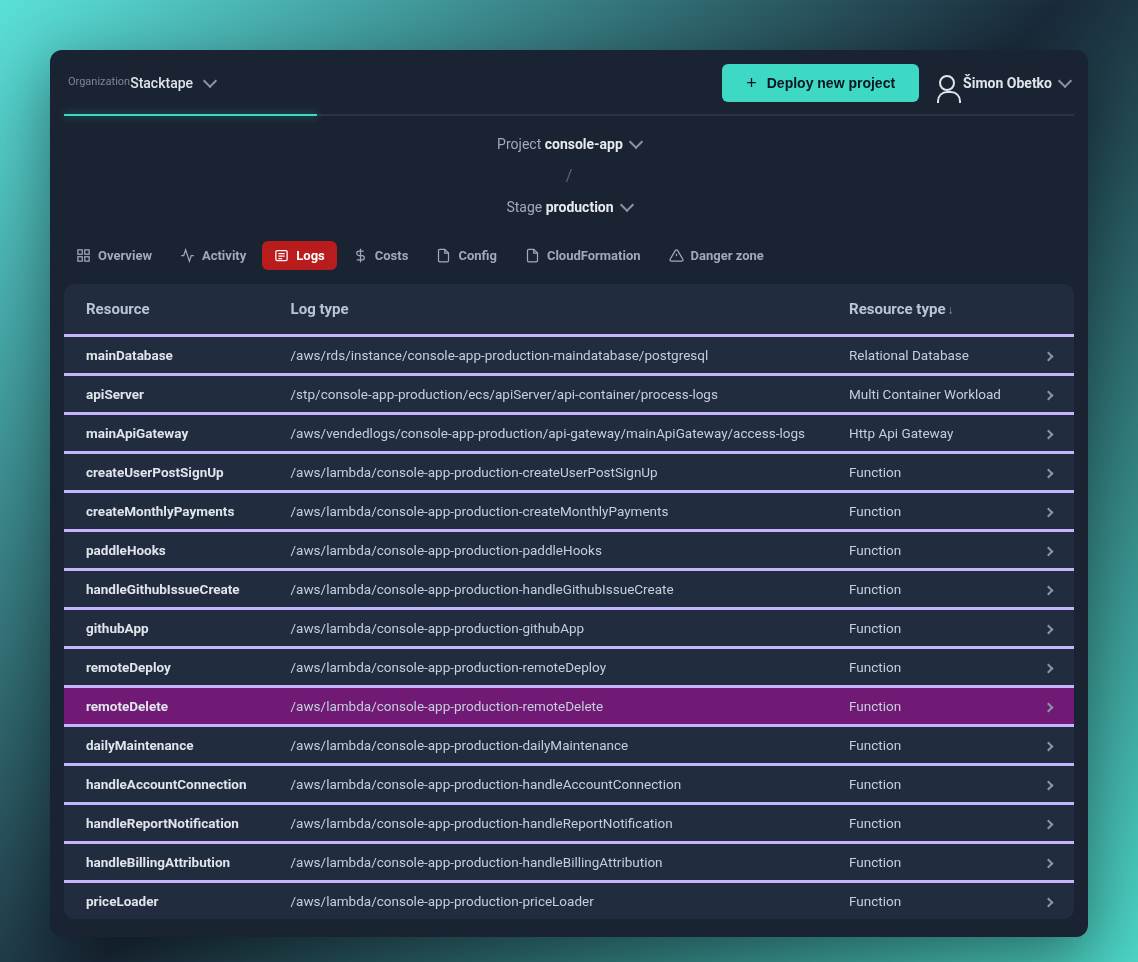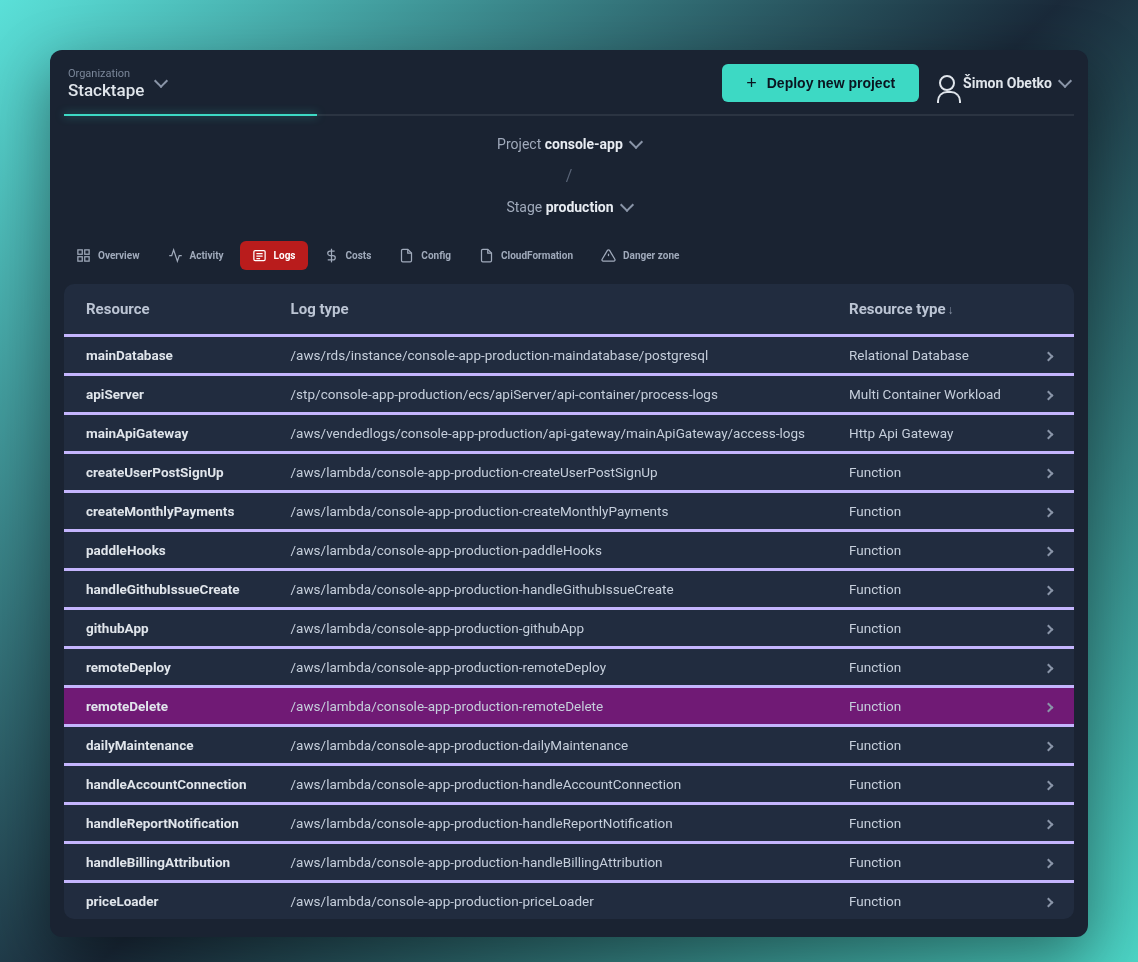--- a/index.html
+++ b/index.html
@@ -37,23 +37,23 @@
     width: 25%;
     background: linear-gradient(90deg, #3dd9c4, #3dd9c4);
     box-shadow: 0 0 8px rgba(61,217,196,0.6);
   }
   .org-selector {
     display: flex;
     align-items: center;
     gap: 12px;
     cursor: pointer;
   }
-  .org-text { display: flex; flex-direction: column; }
+  .org-text { display: flex; }
   .org-label { font-size: 11px; color: #7a8699; }
-  .org-name { font-size: 17px; color: #e0e5eb; font-weight: 500; }
+  .org-name { font-size: 14px; color: #e0e5eb; font-weight: 500; }
   .chevron-down {
     width: 10px; height: 10px;
     border-right: 2px solid #8a95a8;
     border-bottom: 2px solid #8a95a8;
     transform: rotate(45deg);
     margin-top: -4px;
   }
   .header-right { display: flex; align-items: center; gap: 20px; }
   .deploy-btn {
     background: #3dd9c4;
@@ -113,21 +113,21 @@
     display: flex;
     gap: 4px;
     padding: 18px 14px 14px 14px;
   }
   .tab {
     display: flex;
     align-items: center;
     gap: 7px;
     padding: 7px 12px;
     border-radius: 6px;
-    font-size: 10px;
+    font-size: 13px;
     font-weight: 700;
     color: #a0aabb;
     cursor: pointer;
   }
   .tab.active {
     background: #b91c1c;
     color: #ffffff;
   }
   .tab-icon { width: 15px; height: 15px; display: inline-flex; }
   .table-card {

